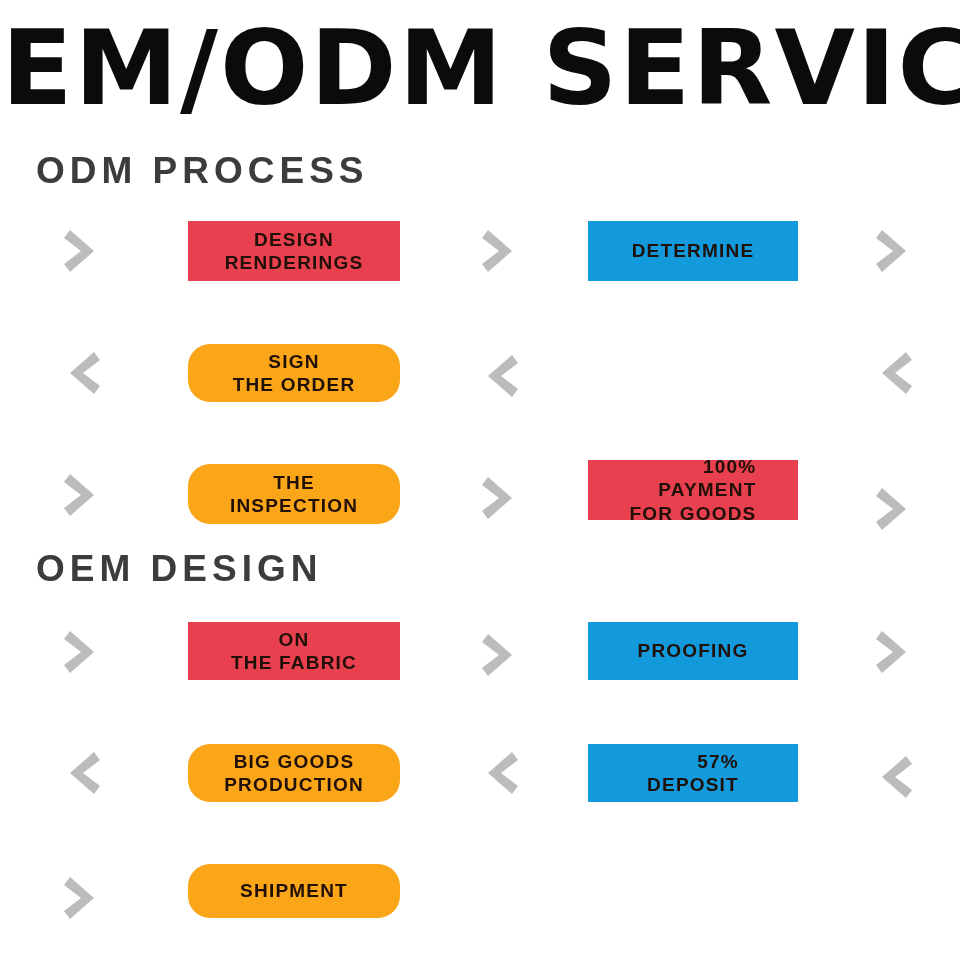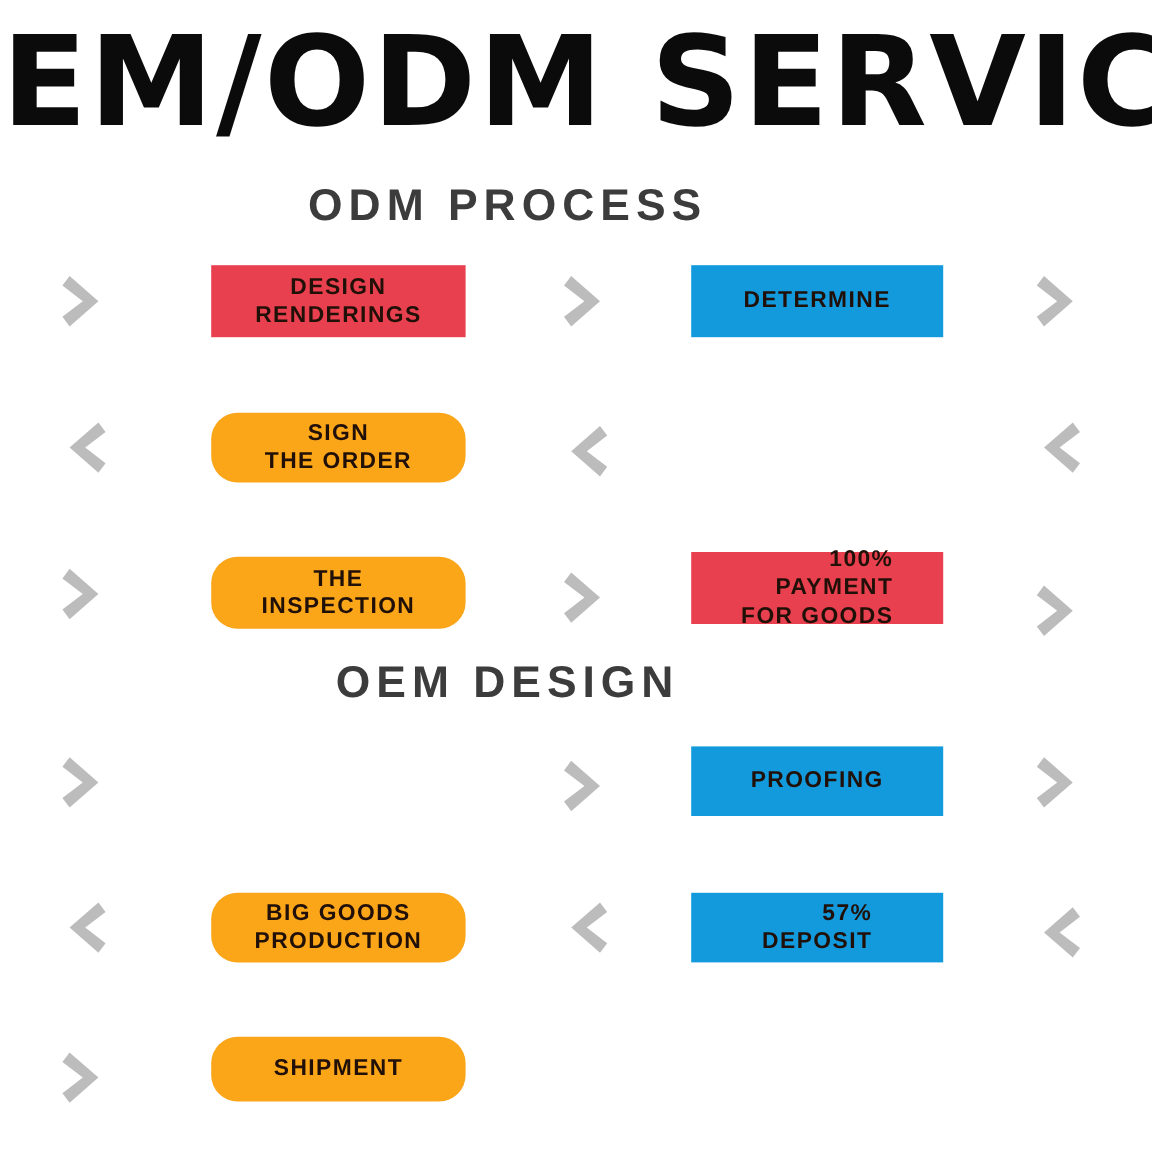--- a/index.html
+++ b/index.html
@@ -34,34 +34,34 @@
     font-size: 104px;
     line-height: 112px;
     letter-spacing: 2px;
     color: #0b0b0b;
   }
 
   
   .section-head {
     position: absolute;
     width: 846px;
-    text-align: center;
     font-family: "Liberation Sans", sans-serif;
     font-weight: 700;
     font-size: 37px;
     letter-spacing: 5px;
     color: #3c3c3c;
+    padding-left: 36px;
   }
   #odm-head { top: 150px; }
   #oem-head { top: 548px; }
 
   
   .flow-row {
     position: absolute;
-    left: 0;
+    left: 12px;
     width: 872px;
     height: 92px;
   }
 
   .arrow {
     position: absolute;
     top: 50%;
     transform: translateY(-50%);
     width: 44px;
     height: 50px;
@@ -207,20 +207,24 @@
 </div>
 
 <div class="section-head" id="oem-head">OEM DESIGN</div>
 
 <div class="flow-row" id="row-oem-1">
   <span class="arrow a-left">
     <svg viewBox="0 0 44 50">
         <path d="M10 4 L34 25 L10 46 L4 38 L21 25 L4 12 Z"></path>
       </svg>
   </span>
+  <div class="node col-left c-red">
+    <span class="node-label">ON
+THE FABRIC</span>
+  </div>
   <span class="arrow a-mid">
     <svg viewBox="0 0 44 50">
         <path d="M10 4 L34 25 L10 46 L4 38 L21 25 L4 12 Z"></path>
       </svg>
   </span>
   <div class="node col-right c-blue">
     <span class="node-label">PROOFING</span>
   </div>
   <span class="arrow a-right">
     <svg viewBox="0 0 44 50">

